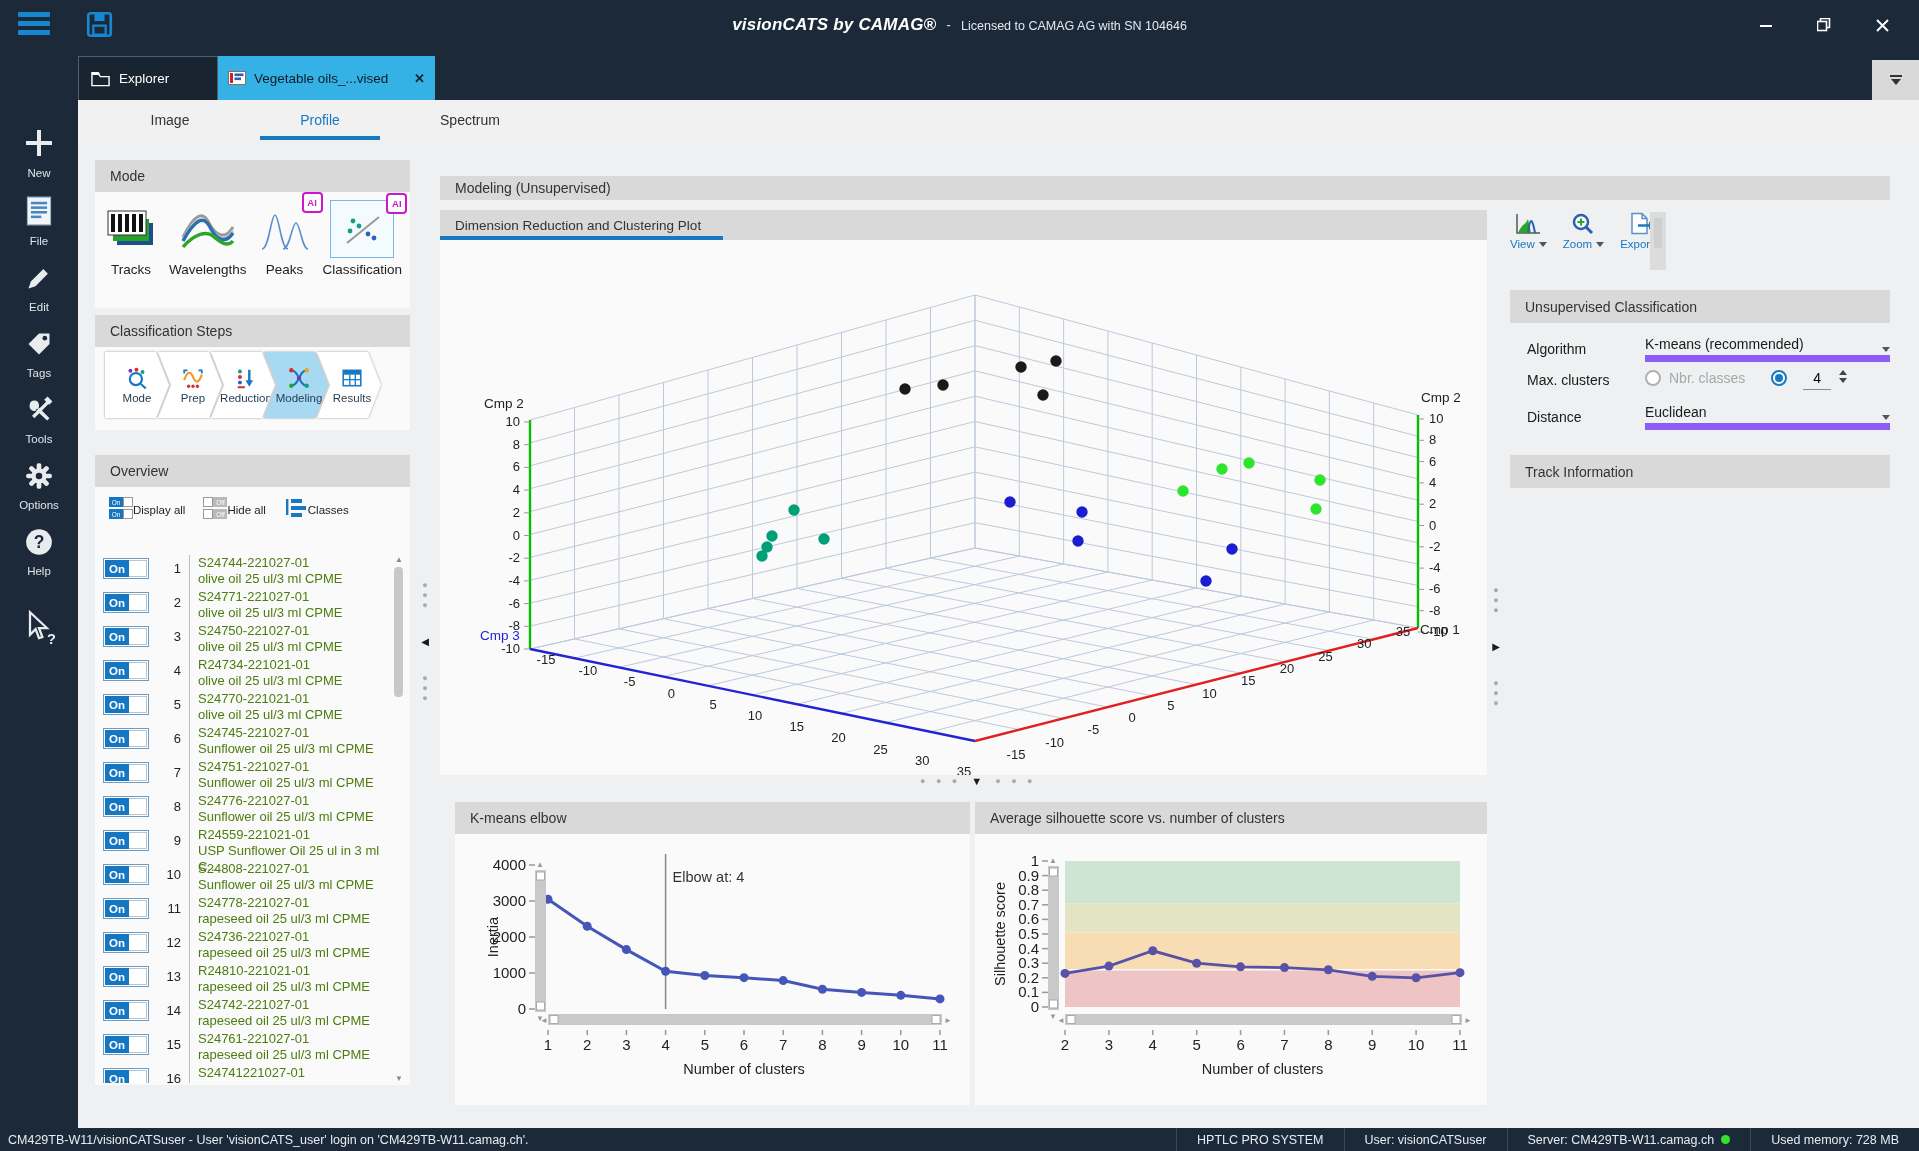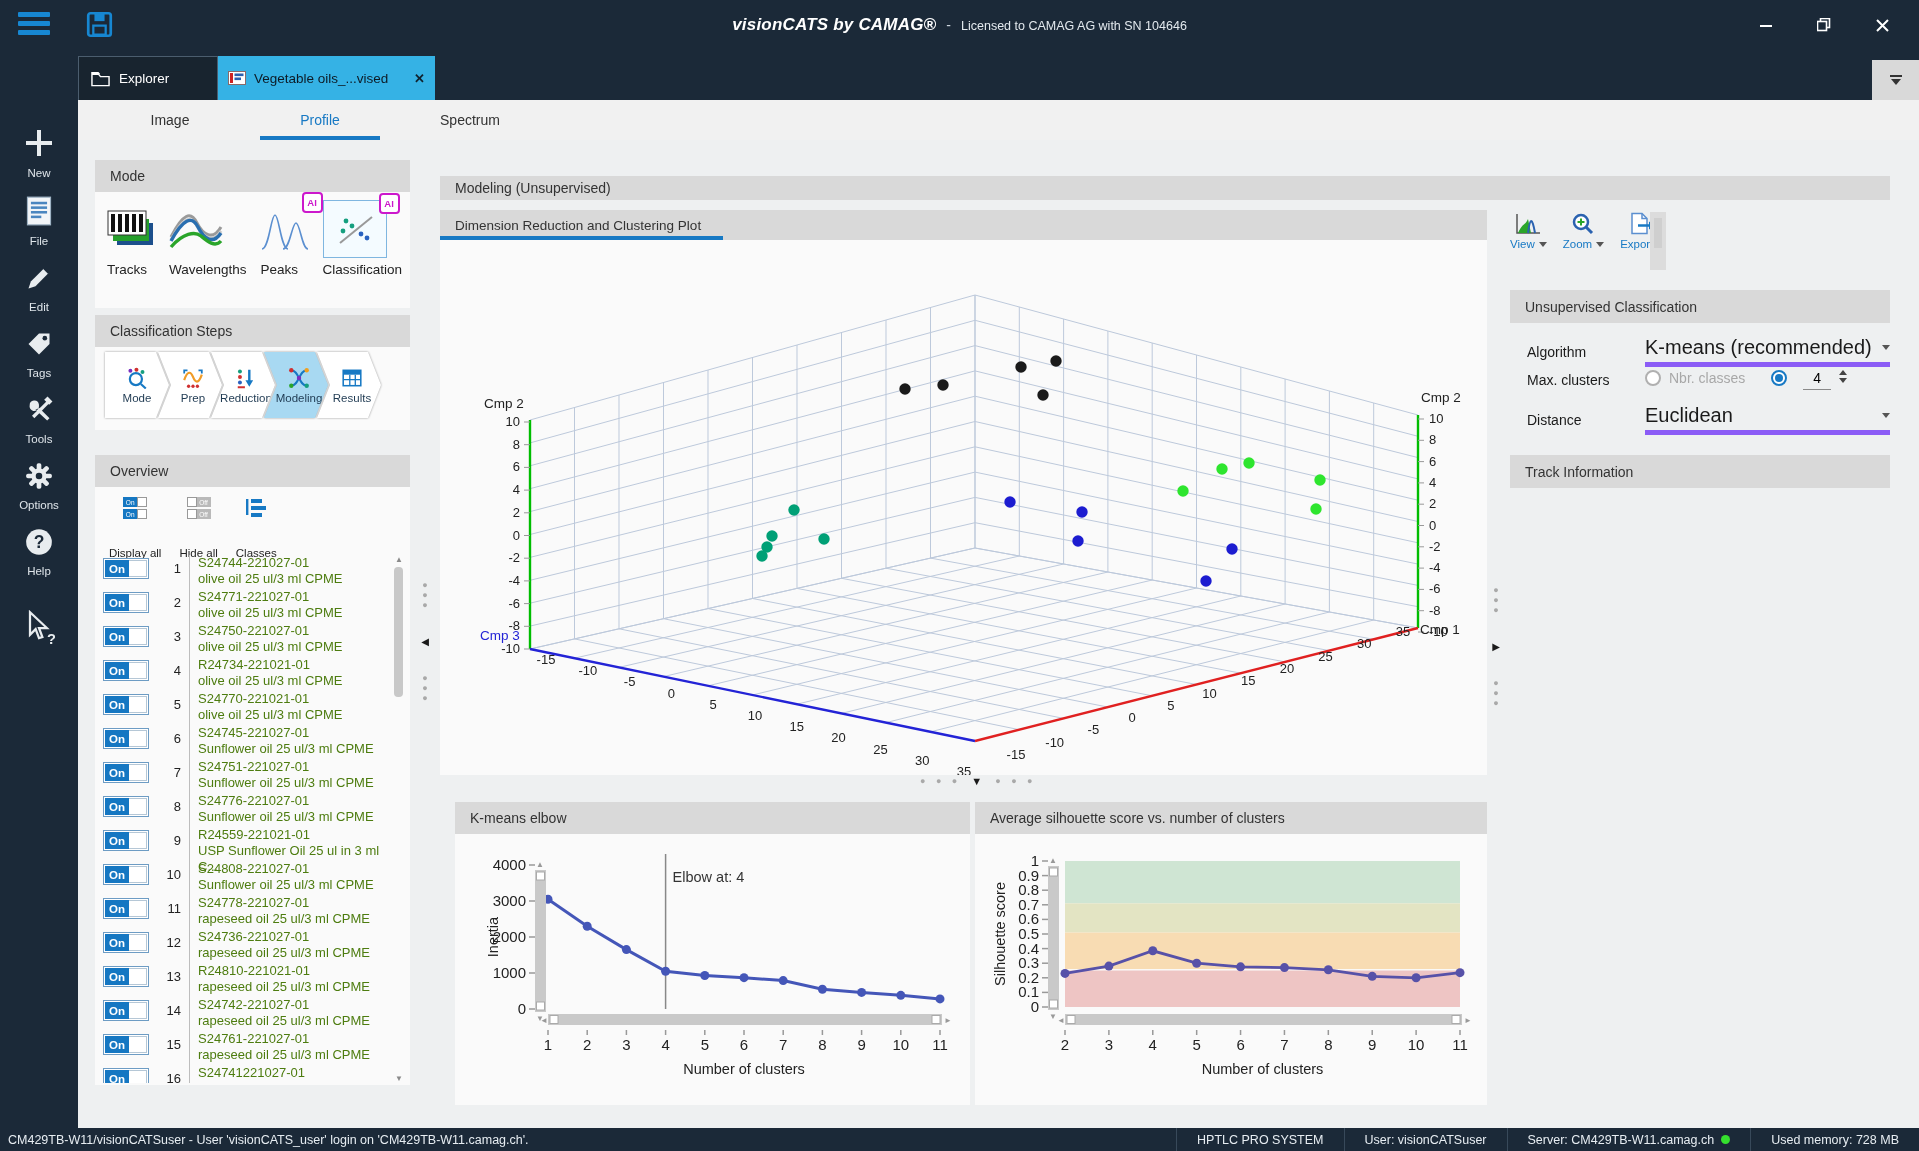--- a/index.html
+++ b/index.html
@@ -39,37 +39,37 @@
   #subtabs-left { display:flex; margin-left:17px; }
   #subtabs-right { display:flex; margin-left:auto; margin-right:10px; }
   #subtabs-right .subtab { width:100px; }
 
   
   .panel-header { position:absolute; background:#d9d9d9; color:#333; font-size:14px; display:flex; align-items:center; padding-left:15px; }
   .panel-body { position:absolute; background:#fafafa; }
 
   
   #mode-body { display:flex; align-items:flex-end; gap:14px; padding:8px 10px 10px 12px; }
-  .mode-btn { display:flex; flex-direction:column; align-items:flex-start; cursor:pointer; }
+  .mode-btn { display:flex; flex-direction:column; align-items:center; cursor:pointer; }
   .mode-btn .mlabel { font-size:13.5px; color:#222; margin-top:4px; }
   .mode-icon-wrap { position:relative; height:58px; display:flex; align-items:center; }
   .ai-badge { position:absolute; top:-8px; right:-14px; width:21px; height:21px; border:2px solid #cc18cc; border-radius:4px; background:#fff; color:#cc18cc; font-size:9.5px; font-weight:bold; display:flex; align-items:center; justify-content:center; }
   .sel-box { border:1px solid #7fb6e0; background:#f4fbff; padding:4px 10px; }
 
   
   #steps-row { position:absolute; display:flex; }
   .chev { position:relative; width:64px; height:66px; margin-right:-11px; filter:drop-shadow(0 0 1px #999); }
   .chev .shape { position:absolute; inset:0; background:#fff; clip-path:polygon(0 0, 51px 0, 64px 50%, 51px 100%, 0 100%, 13px 50%); display:flex; flex-direction:column; align-items:center; justify-content:center; gap:3px; padding-left:6px; }
   .chev.first .shape { clip-path:polygon(0 0, 51px 0, 64px 50%, 51px 100%, 0 100%); padding-left:0; }
   .chev.active .shape { background:#a8d9f2; }
   .chev .slabel { font-size:11.5px; color:#1f3a52; }
 
   
   #ov-toolbar { position:absolute; display:flex; gap:18px; }
-  .ov-btn { display:flex; flex-direction:column; align-items:center; cursor:pointer;gap:24px; }
+  .ov-btn { display:flex; flex-direction:row; align-items:center; cursor:pointer; }
   .ov-btn .olabel { font-size:11.5px; color:#222; margin-top:4px; }
   .tgl-rows { display:flex; flex-direction:column; gap:2px; }
   .tgl-row { display:flex; }
   .tgl-on { width:14px; height:10px; background:#1577c2; color:#fff; font-size:6.5px; display:flex; align-items:center; justify-content:center; }
   .tgl-off-w { width:10px; height:10px; background:#fff; border:1px solid #999; }
   .tgl-gray { width:14px; height:10px; background:#b9b9b9; color:#fff; font-size:6.5px; display:flex; align-items:center; justify-content:center; }
   #track-list { position:absolute; overflow:hidden; }
   .track-row { display:flex; align-items:flex-start; height:34px; }
   .toggle { width:46px; height:21px; border:1px solid #6d9cc4; padding:1px; display:flex; background:#fff; margin-top:3px; cursor:pointer; flex:none; }
   .toggle .on { width:24px; background:#1577c2; color:#fff; font-size:11.5px; font-weight:bold; display:flex; align-items:center; justify-content:center; }
@@ -96,21 +96,21 @@
   
   #rp-toolbar { position:absolute; left:1510px; top:212px; display:flex; gap:16px; }
   .tool-btn { display:flex; flex-direction:column; align-items:center; cursor:pointer; }
   .tool-btn .trow { display:flex; align-items:center; gap:4px; margin-top:2px; }
   .tool-btn .tlabel { font-size:11.5px; color:#1779c4; }
   .dd-arrow { width:0; height:0; border-left:4px solid transparent; border-right:4px solid transparent; border-top:5px solid #555; display:inline-block; }
   #rp-scrollpiece { position:absolute; left:1650px; top:212px; width:16px; height:58px; background:#dcdcdc; }
   #rp-scrollpiece::after { content:""; position:absolute; left:4px; top:6px; width:8px; height:30px; background:#cfcfcf; }
   .form-row { position:absolute; left:1527px; width:363px; display:flex; align-items:center; }
   .form-label { width:118px; font-size:14px; color:#1a1a1a; flex:none; }
-  .form-value { flex:1; border-bottom:5px solid #8b5cf6; display:flex; align-items:center; font-size:20px; color:#1a1a1a; padding-bottom:3px; cursor:pointer; }
+  .form-value { flex:1; border-bottom:7px solid #8b5cf6; display:flex; align-items:flex-end; font-size:14px; color:#1a1a1a; padding-bottom:3px; cursor:pointer; }
   .form-value .dd-arrow { margin-left:auto; }
   .radio { width:16px; height:16px; border-radius:50%; background:#fff; flex:none; cursor:pointer; }
   .radio.unsel { border:2px solid #b0b0b0; }
   .radio.sel { border:2px solid #1779c4; position:relative; }
   .radio.sel::after { content:""; position:absolute; left:2px; top:2px; width:8px; height:8px; border-radius:50%; background:#1779c4; }
   .dim { color:#a8a8a8; }
   .spin { display:flex; flex-direction:column; gap:3px; margin-left:8px; cursor:pointer; }
   .spin .up { width:0; height:0; border-left:4px solid transparent; border-right:4px solid transparent; border-bottom:5px solid #444; }
   .spin .dn { width:0; height:0; border-left:4px solid transparent; border-right:4px solid transparent; border-top:5px solid #444; }
 

